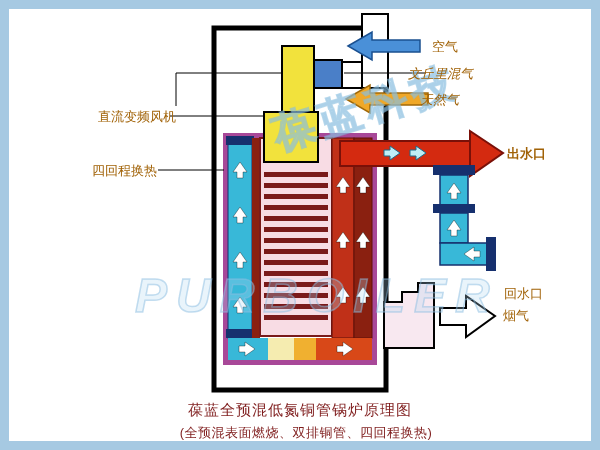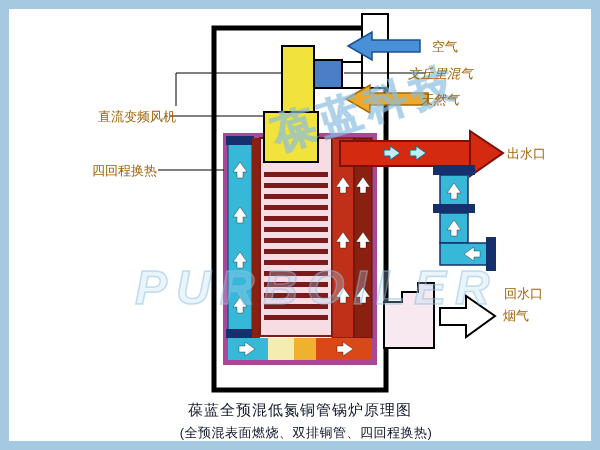--- a/index.html
+++ b/index.html
@@ -1,26 +1,26 @@
 <!DOCTYPE html>
 <html><head>
 <meta charset="utf-8">
 <style>
   * { margin:0; padding:0; box-sizing:border-box; }
   html,body { width:600px; height:450px; background:#fff; font-family:"Liberation Sans",sans-serif; }
   .canvas { position:relative; width:600px; height:450px; overflow:hidden; background:#fff; }
   svg.diagram { position:absolute; left:0; top:0; }
   .lbl { position:absolute; font-size:13px; color:#a16207; line-height:1.1; white-space:nowrap; }
-  .caption { position:absolute; left:0; right:0; top:401px; text-align:center; color:#0f172a; }
+  .caption { position:absolute; left:0; right:0; top:401px; text-align:center; color:#7f1d1d; }
   .caption .l1 { font-size:15px; letter-spacing:1px; }
   .caption .l2 { font-size:13px; margin-top:4px; letter-spacing:0.5px;padding-left:12px; }
   .wm { position:absolute; pointer-events:none; font-weight:bold; white-space:nowrap; }
   .wm-diag { left:270px; top:80px; font-size:42px; letter-spacing:6px; transform:rotate(-17deg);
              color:rgba(165,205,235,0.35); -webkit-text-stroke:1.5px rgba(130,185,220,0.55); }
-  .wm-bottom { left:135px; top:260px; font-size:48px; letter-spacing:9px; font-style:italic;
+  .wm-bottom { left:135px; top:268px; font-size:48px; letter-spacing:9px; font-style:italic;
                color:rgba(175,215,240,0.28); -webkit-text-stroke:1.5px rgba(140,190,225,0.5); }
 </style>
 </head>
 <body>
 
 <div class="canvas">
 
   <svg class="diagram" width="600" height="450" viewBox="0 0 600 450">
     <defs>
       <path id="arrUp" d="M0,-8 L7,2 L3,2 L3,8 L-3,8 L-3,2 L-7,2 Z"></path>
@@ -140,21 +140,21 @@
   </svg>
 
   <div class="wm wm-diag">葆蓝科技</div>
   <div class="wm wm-bottom">PURBOILER</div>
 
   <div class="lbl" style="left:432px; top:40px;">空气</div>
   <div class="lbl" style="left:408px; top:67px;font-style:italic;">文丘里混气</div>
   <div class="lbl" style="left:420px; top:93px;font-style:italic;">天然气</div>
   <div class="lbl" style="left:98px;  top:110px;text-align:center;">直流变频风机</div>
   <div class="lbl" style="left:92px;  top:164px;">四回程换热</div>
-  <div class="lbl" style="left:507px; top:147px;">出水口</div>
+  <div class="lbl" style="left:507px; top:147px;font-weight:bold;">出水口</div>
   <div class="lbl" style="left:504px; top:243px;margin-top:44px;">回水口</div>
   <div class="lbl" style="left:503px; top:309px;">烟气</div>
 
   <div class="caption">
     <div class="l1">葆蓝全预混低氮铜管锅炉原理图</div>
     <div class="l2">(全预混表面燃烧、双排铜管、四回程换热)</div>
   </div>
 
 </div>
 

